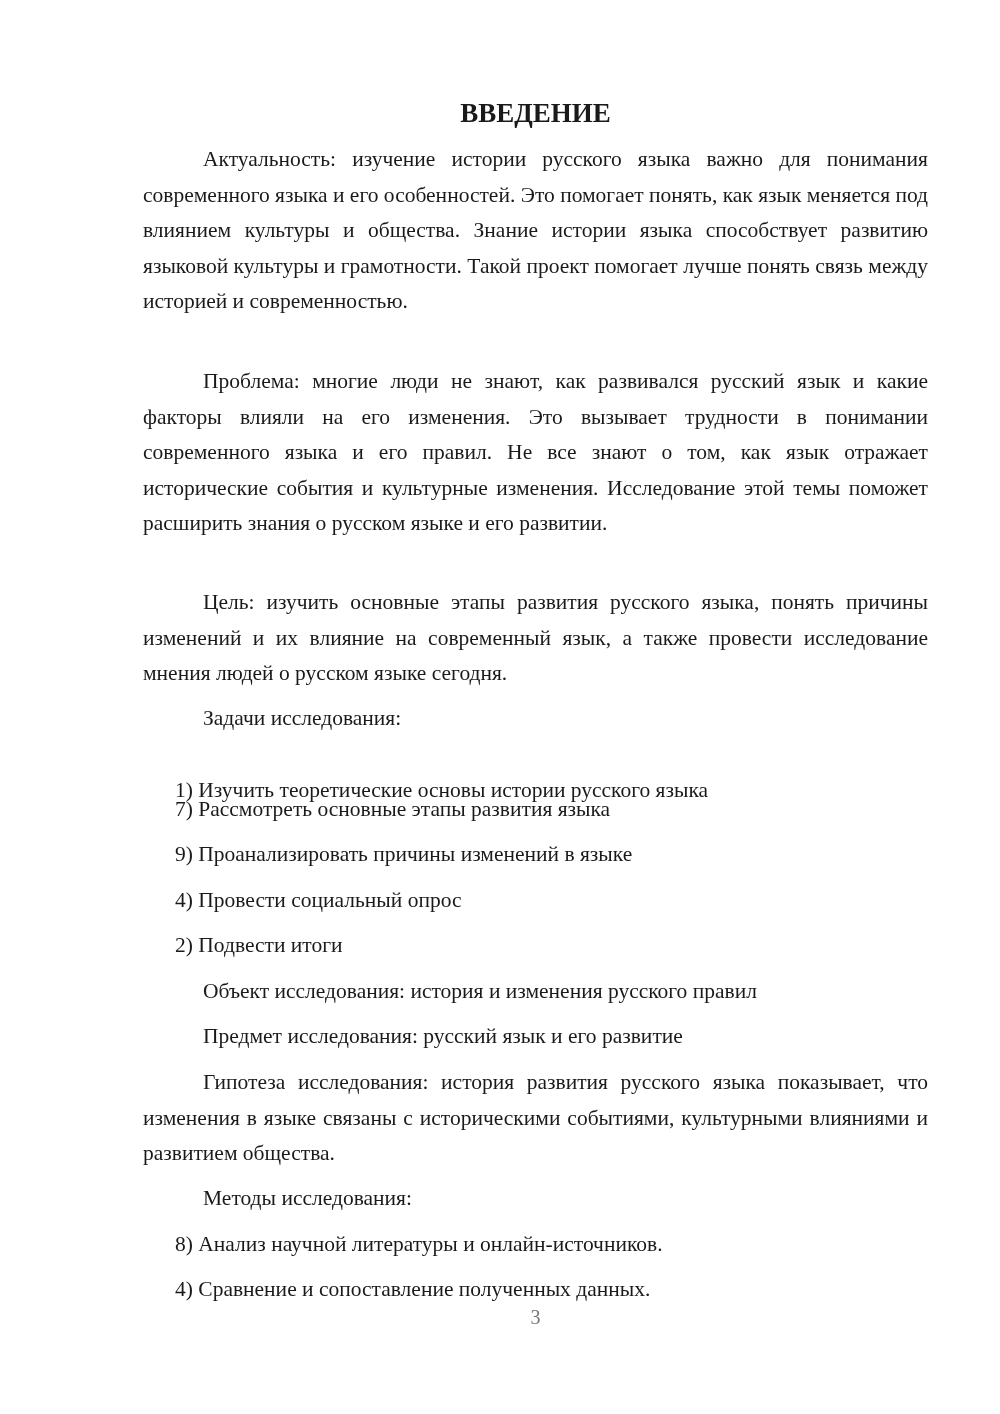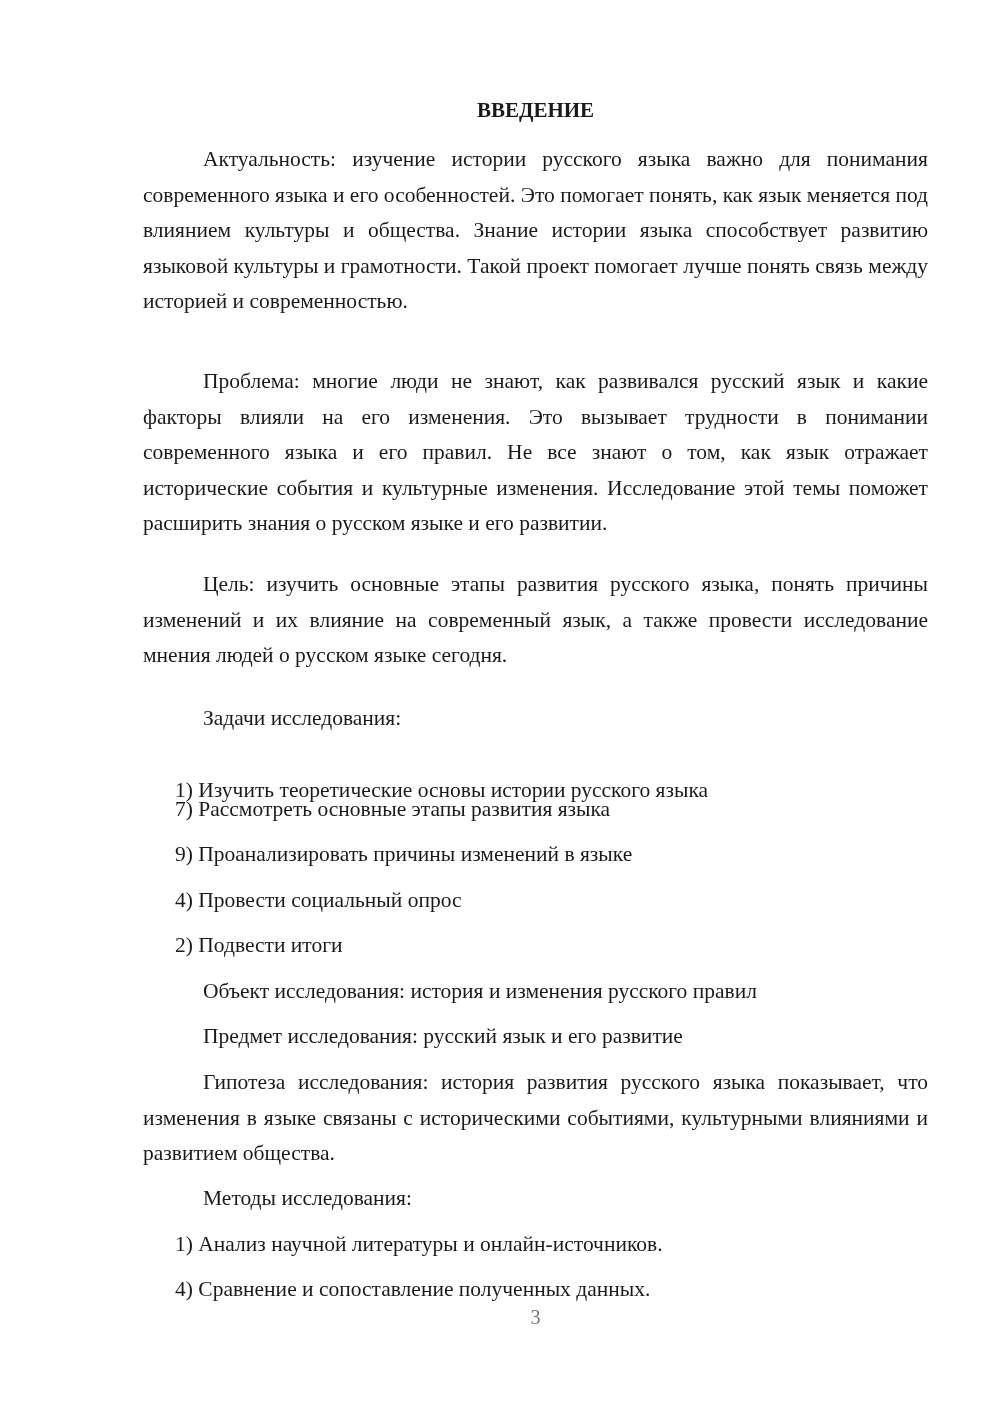--- a/index.html
+++ b/index.html
@@ -7,21 +7,21 @@
     width: 1000px; height: 1414px; position: relative; overflow: hidden;
     font-family: "Liberation Serif", "DejaVu Serif", serif;
     color: #1a1a1a;
   }
   .page {
     position: absolute; left: 143px; top: 0; width: 785px;
     font-size: 21.5px;
   }
   .title {
     position: absolute; top: 98px; left: 0; width: 785px;
-    text-align: center; font-weight: bold; font-size: 21px;
+    text-align: center; font-weight: bold; font-size: 27px;
   }
   .para {
     position: absolute; left: 0; width: 785px;
     text-align: justify; text-align-last: left;
     line-height: 35.5px; text-indent: 60px;
   }
   .line {
     position: absolute; left: 0; width: 785px; line-height: 35.5px; white-space: nowrap;
   }
   .indent60 { padding-left: 60px; }
@@ -32,32 +32,32 @@
   }
 </style>
 </head>
 <body>
 
 <div class="page">
   <div class="title">ВВЕДЕНИЕ</div>
 
   <div class="para" style="top:142px">Актуальность: изучение истории русского языка важно для понимания современного языка и его особенностей. Это помогает понять, как язык меняется под влиянием культуры и общества. Знание истории языка способствует развитию языковой культуры и грамотности. Такой проект помогает лучше понять связь между историей и современностью.</div>
   <div class="para" style="top:364px">Проблема: многие люди не знают, как развивался русский язык и какие факторы влияли на его изменения. Это вызывает трудности в понимании современного языка и его правил. Не все знают о том, как язык отражает исторические события и культурные изменения. Исследование этой темы поможет расширить знания о русском языке и его развитии.</div>
-  <div class="para" style="top:567px">Цель: изучить основные этапы развития русского языка, понять причины изменений и их влияние на современный язык, а также провести исследование мнения людей о русском языке сегодня.</div>
+  <div class="para" style="top:585px">Цель: изучить основные этапы развития русского языка, понять причины изменений и их влияние на современный язык, а также провести исследование мнения людей о русском языке сегодня.</div>
 
   <div class="line indent60" style="top:701px">Задачи исследования:</div>
   <div class="line indent30" style="top:773px">1) Изучить теоретические основы истории русского языка</div>
   <div class="line indent30" style="top:792px">7) Рассмотреть основные этапы развития языка</div>
   <div class="line indent30" style="top:837px">9) Проанализировать причины изменений в языке</div>
   <div class="line indent30" style="top:883px">4) Провести социальный опрос</div>
   <div class="line indent30" style="top:928px">2) Подвести итоги</div>
 
   <div class="line indent60" style="top:974px">Объект исследования: история и изменения русского правил</div>
   <div class="line indent60" style="top:1019px">Предмет исследования: русский язык и его развитие</div>
 
   <div class="para" style="top:1065px">Гипотеза исследования: история развития русского языка показывает, что изменения в языке связаны с историческими событиями, культурными влияниями и развитием общества.</div>
 
   <div class="line indent60" style="top:1181px">Методы исследования:</div>
-  <div class="line indent30" style="top:1227px">1) Анализ научной литературы и онлайн-источников.</div>
+  <div class="line indent30" style="top:1227px">8) Анализ научной литературы и онлайн-источников.</div>
   <div class="line indent30" style="top:1272px">4) Сравнение и сопоставление полученных данных.</div>
 
   <div class="pagenum">3</div>
 </div>
 
 </body></html>

